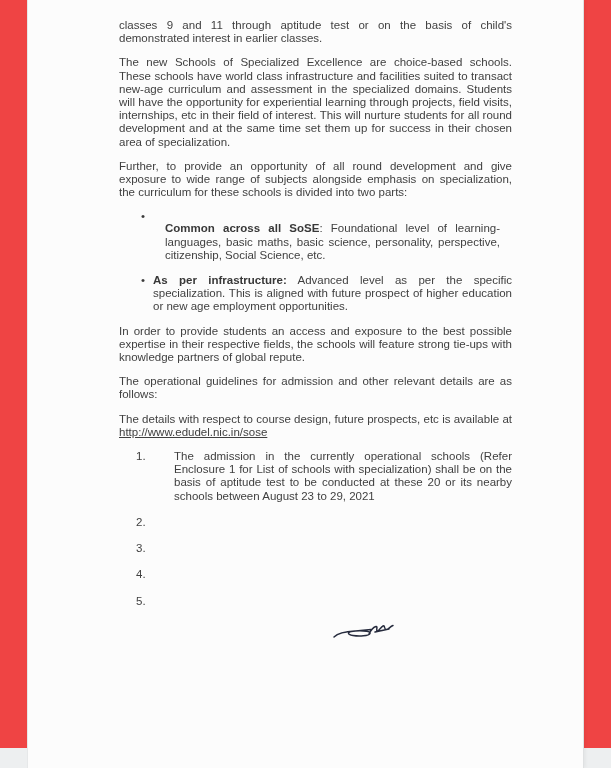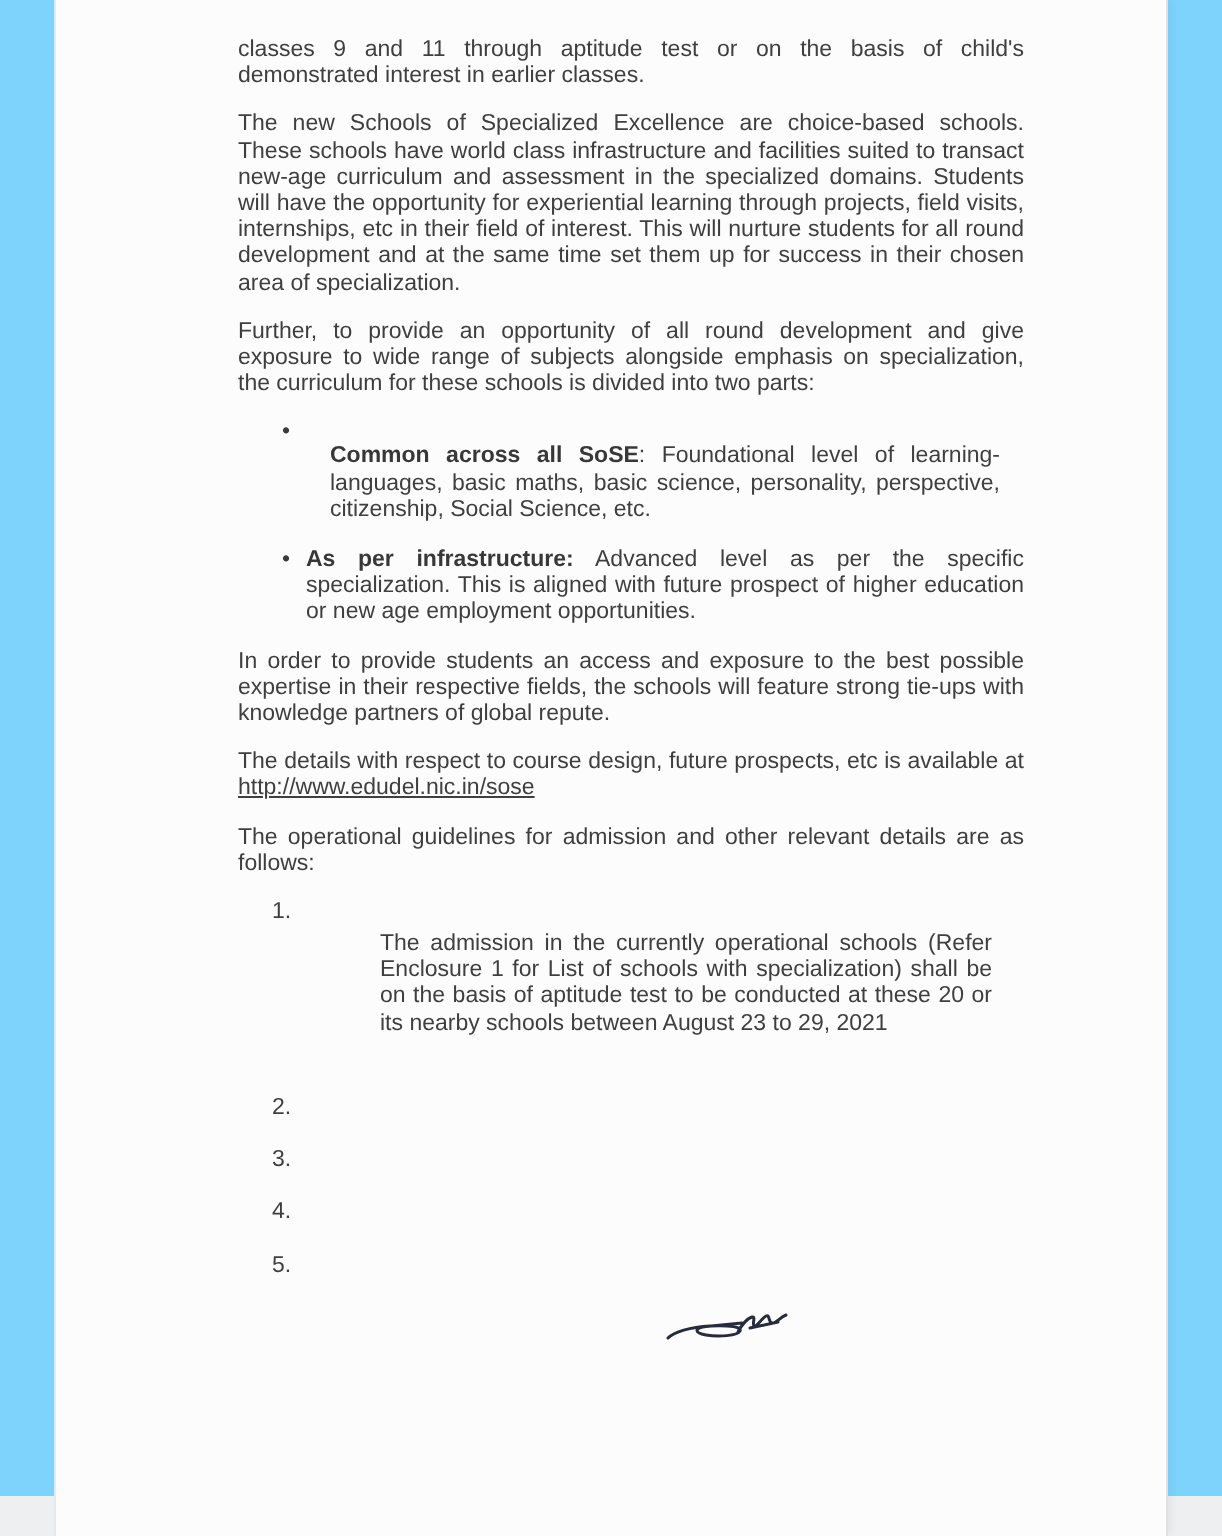--- a/index.html
+++ b/index.html
@@ -8,21 +8,21 @@
     width: 611px;
     height: 768px;
     overflow: hidden;
     background: #edeff0;
     font-family: "Liberation Sans", "DejaVu Sans", sans-serif;
   }
   .backdrop {
     position: relative;
     width: 611px;
     height: 748px;
-    background: #7dd3fc;
+    background: #ef4444;
   }
   .page {
     position: absolute;
     left: 27px;
     top: 0;
     width: 557px;
     height: 768px;
     background: #fcfcfc;
     border-left: 1px solid #e6e8e9;
     border-right: 1px solid #dfe1e2;
@@ -58,21 +58,21 @@
     margin-left: 22px;
     flex: 0 0 12px;
     color: #3a3a3a;
   }
   .bullet-text { flex: 1; text-align: justify; }
   .num-row { display: flex; margin: 0 0 13px 0; }
   .num-col {
     flex: 0 0 38px;
     margin-left: 17px;
   }
-  .num-text { flex: 1; text-align: justify; margin: 16px; }
+  .num-text { flex: 1; text-align: justify; margin: 0; }
   .signature-wrap {
     margin: 7px 0 0 212px;
     height: 30px;
   }
 </style>
 </head>
 <body>
 
 <div class="backdrop">
   <div class="page">
@@ -91,23 +91,23 @@
         </div>
         <div class="bullet-row">
           <span class="bullet-marker">•</span>
           <p class="bullet-text para" style="margin:0;"><b class="bold">As per infrastructure:</b><span> Advanced level as per the specific specialization. This is aligned with future prospect of higher education or new age employment opportunities.</span></p>
         </div>
       </div>
 
       <p class="para">In order to provide students an access and exposure to the best possible expertise in their respective fields, the schools will feature strong tie-ups with knowledge partners of global repute.</p>
 
 
+      <p class="para">The operational guidelines for admission and other relevant details are as follows:</p>
+
       <p class="para"><span>The details with respect to course design, future prospects, etc is available at </span><a class="doclink">http://www.edudel.nic.in/sose</a></p>
-
-      <p class="para">The operational guidelines for admission and other relevant details are as follows:</p>
 
       <div>
 
         <div class="num-row">
           <span class="num-col">1.</span>
           <p class="num-text">The admission in the currently operational schools (Refer Enclosure 1 for List of schools with specialization) shall be on the basis of aptitude test to be conducted at these 20 or its nearby schools between August 23 to 29, 2021</p>
         </div>
 
         <div class="num-row">
           <span class="num-col">2.</span>

